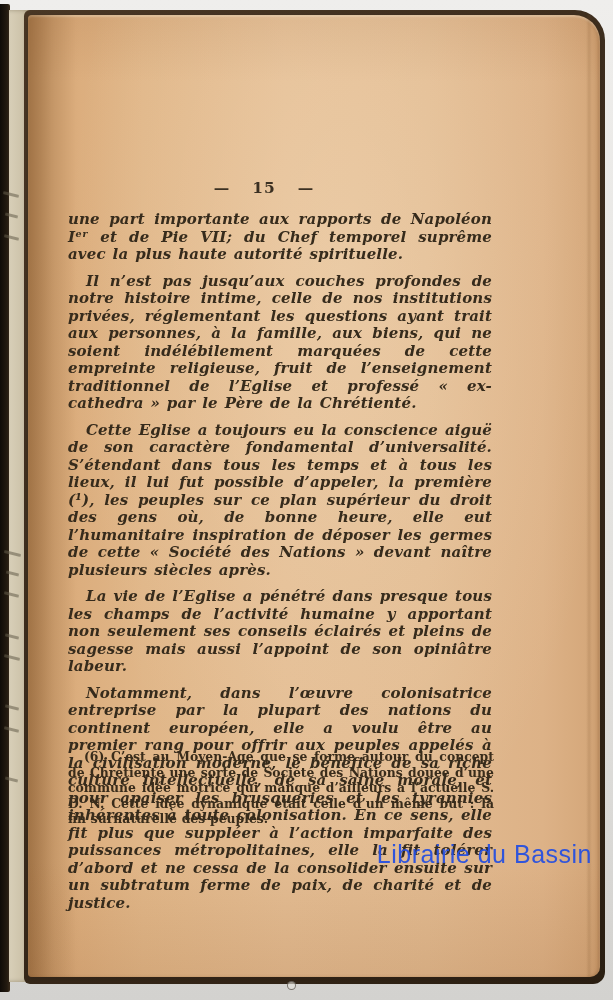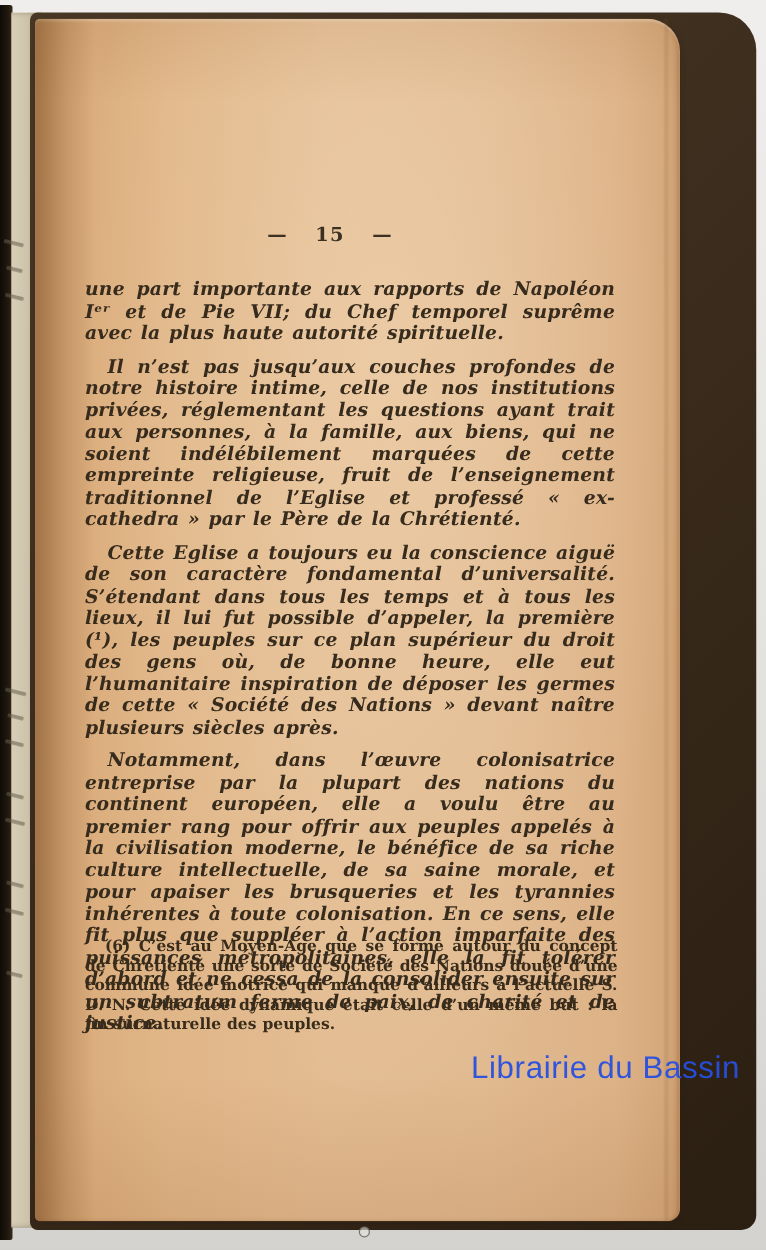--- a/index.html
+++ b/index.html
@@ -39,21 +39,21 @@
   
   .board {
     position: absolute; left: 24px; top: 10px;
     width: 581px; height: 974px;
     background: linear-gradient(135deg, #4a3826, #2b1f12);
     border-radius: 6px 30px 12px 6px;
   }
   
   .page {
     position: absolute; left: 28px; top: 15px;
-    width: 516px; height: 962px;
+    width: 572px; height: 962px;
     background:
       radial-gradient(ellipse at 55% 28%, rgba(255,238,210,0.30), rgba(255,238,210,0) 62%),
       linear-gradient(to bottom, rgba(150,95,50,0.14) 0%, rgba(150,95,50,0) 7%, rgba(150,95,50,0) 88%, rgba(150,95,50,0.16) 100%),
       linear-gradient(to right, #c2915f 0%, #d2a372 4%, #dcae7e 9%, #e0b688 20%, #e3bc92 45%, #e1ba90 70%, #ddb287 90%, #d5a87b 98%, #c99a6c 100%);
     border-radius: 4px 26px 10px 4px;
     box-shadow:
       0 2px 5px rgba(40,30,20,0.35),
       inset 0 2px 2px rgba(255,245,225,0.35),
       inset -2px 0 3px rgba(120,75,35,0.30);
   }
@@ -84,21 +84,20 @@
     font-size: 15.5px;
     color: #3b3022;
     letter-spacing: 1px;
   }
   .page-number .gap { display: inline-block; width: 22px; }
   .body-text {
     position: absolute;
     left: 40px; top: 196px;
     width: 424px;
     color: #362b1c;
-    margin-top: 12px;
   }
   .body-text p {
     margin: 0 0 9px 0;
     font-style: italic;
     font-weight: 700;
     font-size: 15px;
     line-height: 17.5px;
     text-align: justify;
     text-indent: 18px;
     word-spacing: 1.5px;
@@ -160,20 +159,21 @@
   <div class="board"></div>
 
   <div class="page">
 
     <div class="page-number"><span>—</span><span class="gap"></span><span>15</span><span class="gap"></span><span>—</span></div>
 
     <div class="body-text">
       <p class="no-indent">une part importante aux rapports de Napoléon Iᵉʳ et de Pie VII; du Chef temporel suprême avec la plus haute autorité spirituelle.</p>
       <p>Il n’est pas jusqu’aux couches profondes de notre histoire intime, celle de nos institutions privées, réglementant les questions ayant trait aux personnes, à la famille, aux biens, qui ne soient indélébilement marquées de cette empreinte religieuse, fruit de l’enseignement traditionnel de l’Eglise et professé « ex-cathedra » par le Père de la Chrétienté.</p>
       <p>Cette Eglise a toujours eu la conscience aiguë de son caractère fondamental d’universalité. S’étendant dans tous les temps et à tous les lieux, il lui fut possible d’appeler, la première (¹), les peuples sur ce plan supérieur du droit des gens où, de bonne heure, elle eut l’humanitaire inspiration de déposer les germes de cette « Société des Nations » devant naître plusieurs siècles après.</p>
+      <p>La vie de l’Eglise a pénétré dans presque tous les champs de l’activité humaine y apportant non seulement ses conseils éclairés et pleins de sagesse mais aussi l’appoint de son opiniâtre labeur.</p>
       <p>Notamment, dans l’œuvre colonisatrice entreprise par la plupart des nations du continent européen, elle a voulu être au premier rang pour offrir aux peuples appelés à la civilisation moderne, le bénéfice de sa riche culture intellectuelle, de sa saine morale, et pour apaiser les brusqueries et les tyrannies inhérentes à toute colonisation. En ce sens, elle fit plus que suppléer à l’action imparfaite des puissances métropolitaines, elle la fit tolérer d’abord et ne cessa de la consolider ensuite sur un subtratum ferme de paix, de charité et de justice.</p>
     </div>
 
     <div class="footnote">(6) C’est au Moyen-Age que se forme autour du concept de Chrétienté une sorte de Société des Nations douée d’une commune idée motrice qui manque d’ailleurs à l’actuelle S. D. N. Cette idée dynamique était celle d’un même but : la fin surnaturelle des peuples.</div>
 
   </div>
 
   <div class="watermark">Librairie du Bassin</div>
 
   <div class="bottom-mark"></div>

